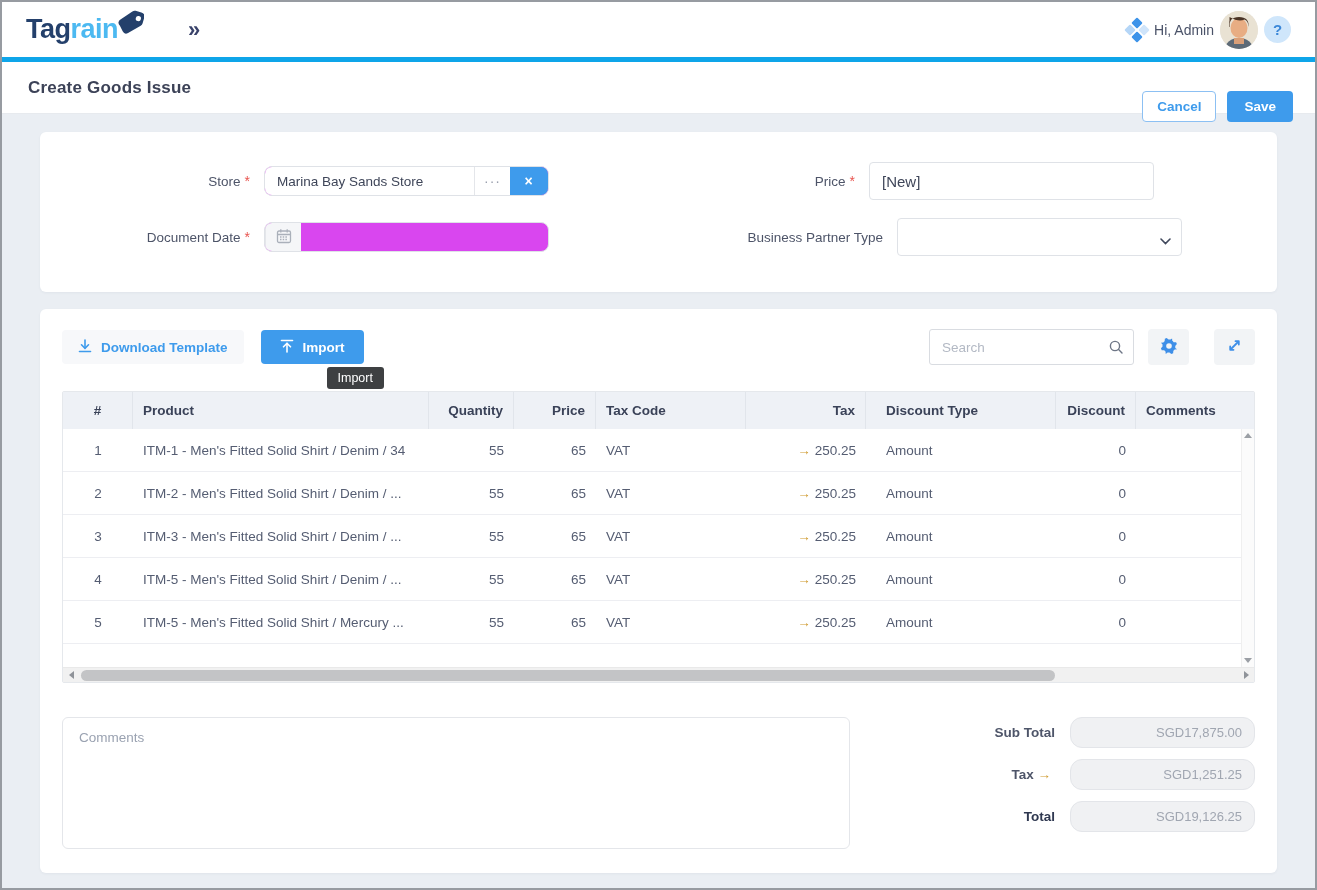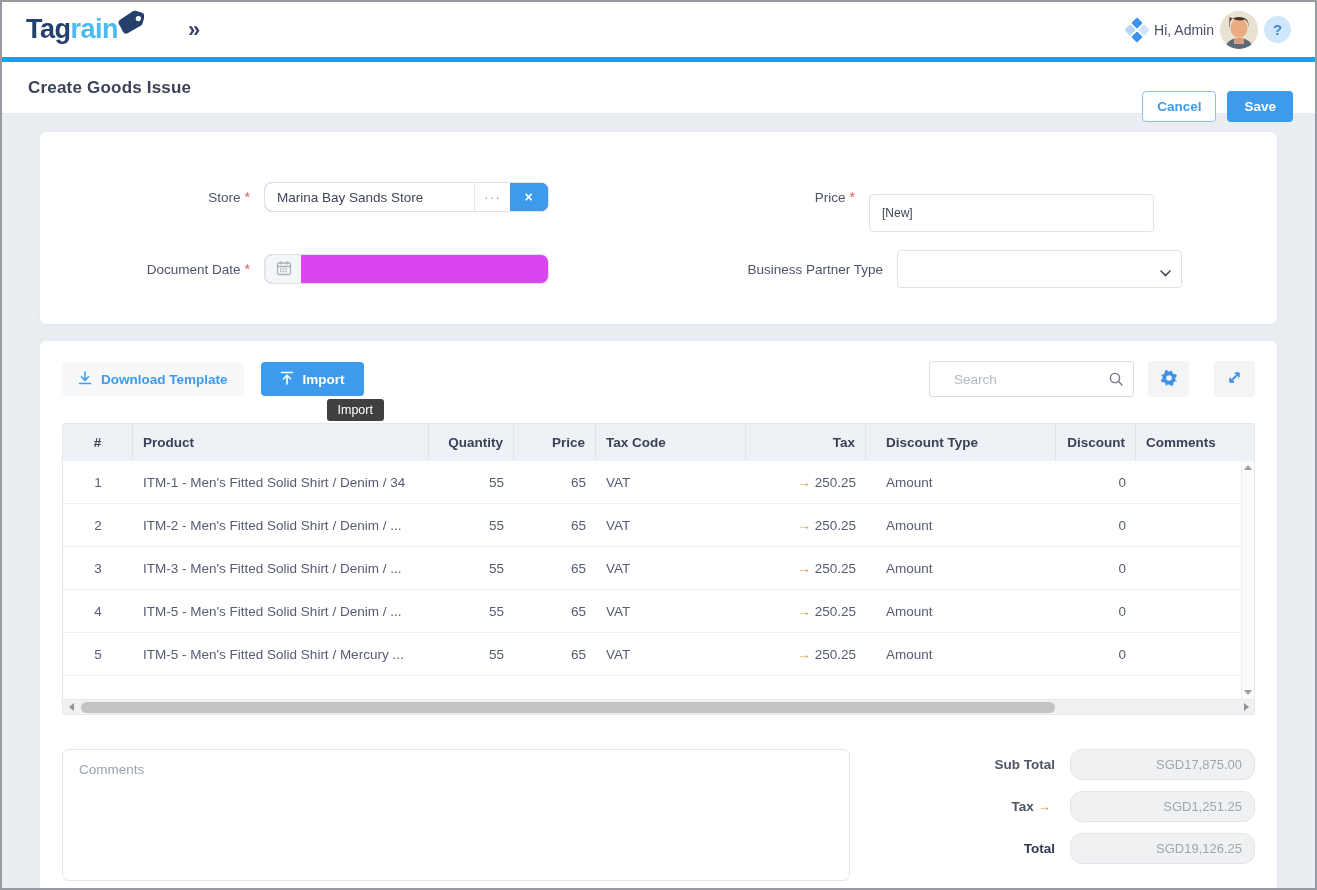--- a/index.html
+++ b/index.html
@@ -49,35 +49,35 @@
   .field-label { font-size:13.5px; color:#4d5468; text-align:right; }
   .field-left .field-label { width:210px; }
   .field-right .field-label { width:155px; }
   .req { color:#e8544f; font-size:14px; margin-left:4px; }
   .control { margin-left:14px; }
   .input-group { display:flex; width:285px; height:30px; border:1px solid #dfe2e7; border-radius:8px; overflow:hidden; background:#d946ef; }
   .input-group input { border:none; outline:none; flex:1; min-width:0; padding:0 12px; font-size:13.5px; color:#3f4659; font-family:inherit; }
   .seg-btn { width:36px; display:flex; align-items:center; justify-content:center; border-left:1px solid #e4e6ea; background:#ffffff; cursor:pointer; color:#9aa0ae; font-size:14px; letter-spacing:1px; }
   .seg-clear { width:38px; background:#3e9bec; color:#ffffff; font-size:14px; font-weight:bold; border-left:none; }
   .seg-cal { background:#f5f6f8; }
-  .plain-input { width:285px; height:38px; border:1px solid #dfe2e7; border-radius:4px; padding:0 12px; font-size:12px; color:#3f4659; outline:none; font-family:inherit;margin-top:32px; }
+  .plain-input { width:285px; height:38px; border:1px solid #dfe2e7; border-radius:4px; padding:0 12px; font-size:15px; color:#3f4659; outline:none; font-family:inherit; }
   .select-wrap { position:relative; width:285px; }
   .select-wrap select { width:100%; height:38px; border:1px solid #dfe2e7; border-radius:4px; background:#fff; appearance:none; -webkit-appearance:none; padding:0 12px; font-family:inherit; cursor:pointer; outline:none; }
   .select-chevron { position:absolute; right:11px; top:13px; pointer-events:none; }
 
   
   .panel-table { margin-top:17px; padding:20px 22px 24px 22px; position:relative; }
   .table-toolbar { display:flex; align-items:center; position:relative; }
   .btn-download { display:flex; align-items:center; gap:9px; background:#f7f8fa; color:#3e9bec; height:34px; padding:0 16px; border-radius:4px; font-size:13.5px; font-weight:600; border:none; cursor:pointer; font-family:inherit; }
   .import-wrap { position:relative; margin-left:17px; }
   .btn-import { display:flex; align-items:center; gap:9px; background:#3e9bec; color:#ffffff; height:34px; padding:0 19px; border-radius:4px; font-size:13.5px; font-weight:600; border:none; cursor:pointer; font-family:inherit; }
   .tooltip { position:absolute; top:37px; left:66px; background:#3e4042; color:#fff; font-size:12.5px; padding:4px 11px; border-radius:3px; white-space:nowrap; z-index:5; }
   .toolbar-right { margin-left:auto; display:flex; align-items:center; gap:14px; }
   .search-wrap { position:relative; }
-  .search-wrap input { width:205px; height:36px; border:1px solid #d9dce1; border-radius:3px; padding:0 34px 0 24px; font-size:13.5px; color:#4a5268; outline:none; font-family:inherit; }
+  .search-wrap input { width:205px; height:36px; border:1px solid #d9dce1; border-radius:3px; padding:0 34px 0 12px; font-size:13.5px; color:#4a5268; outline:none; font-family:inherit; }
   .search-wrap input::placeholder { color:#b3b9c4; }
   .search-icon { position:absolute; right:10px; top:10px; }
   .icon-btn { width:41px; height:36px; background:#f2f4f6; border:none; border-radius:4px; display:flex; align-items:center; justify-content:center; cursor:pointer; }
   .icon-btn + .icon-btn { margin-left:11px; }
 
   .grid { margin-top:26px; border:1px solid #e5e8ec; border-radius:2px; }
   .tr { display:flex; align-items:center; }
   .grid-head { background:#eef1f6; height:37px; }
   .th { font-size:13.5px; font-weight:600; color:#3a4258; height:100%; display:flex; align-items:center; border-right:1px solid #e1e5eb; padding:0 10px; overflow:hidden; white-space:nowrap; }
   .th:last-child { border-right:none; }

